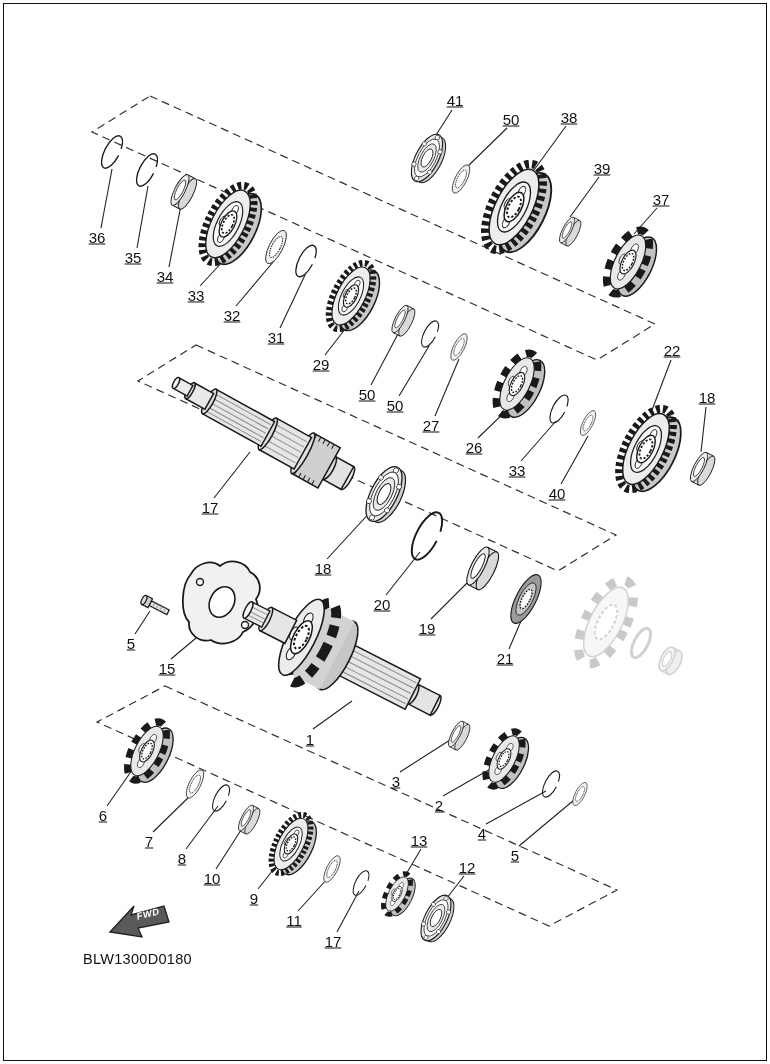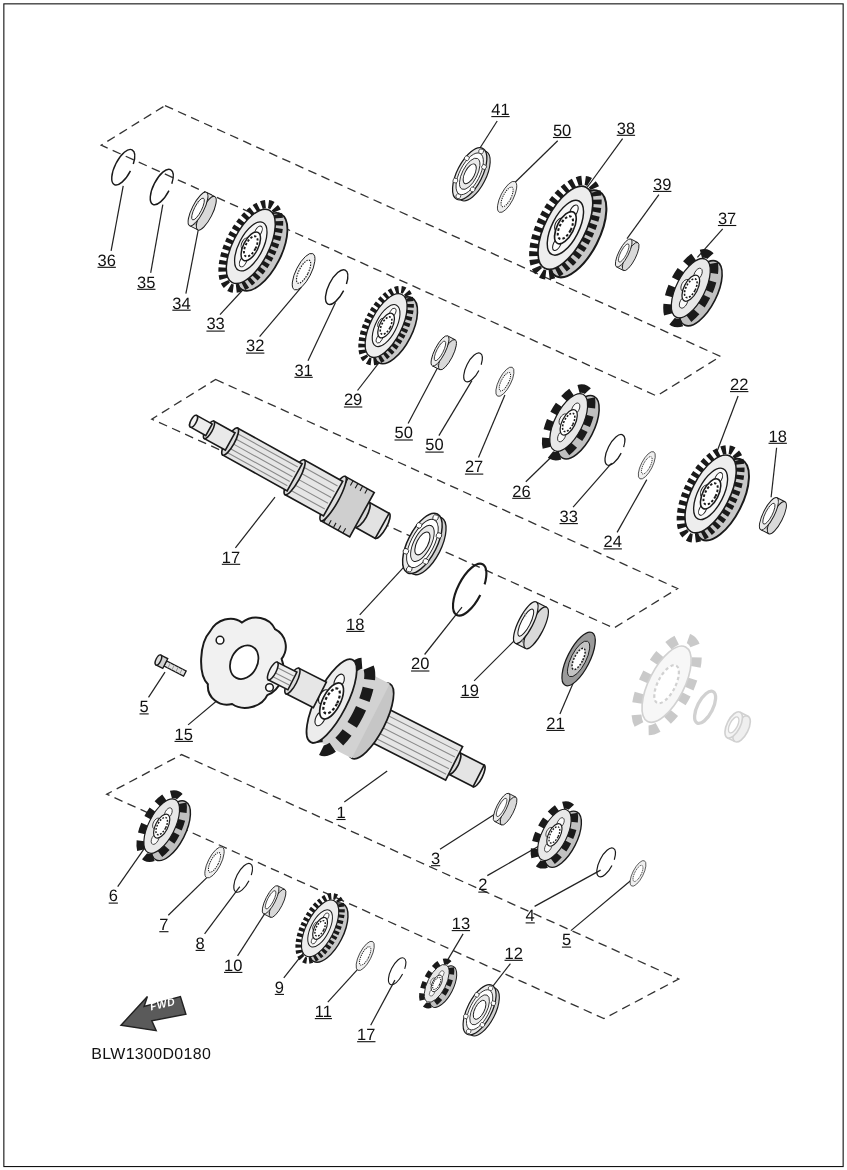--- a/index.html
+++ b/index.html
@@ -270,21 +270,21 @@
 <span class="co" style="left:467px;top:867px">12</span>
 <span class="co" style="left:167px;top:668px">15</span>
 <span class="co" style="left:131px;top:643px">5</span>
 <span class="co" style="left:210px;top:507px">17</span>
 <span class="co" style="left:323px;top:568px">18</span>
 <span class="co" style="left:427px;top:628px">19</span>
 <span class="co" style="left:382px;top:604px">20</span>
 <span class="co" style="left:505px;top:658px">21</span>
 <span class="co" style="left:672px;top:350px">22</span>
 <span class="co" style="left:707px;top:397px">18</span>
-<span class="co" style="left:557px;top:493px">24</span>
+<span class="co" style="left:557px;top:493px">40</span>
 <span class="co" style="left:517px;top:470px">33</span>
 <span class="co" style="left:474px;top:447px">26</span>
 <span class="co" style="left:431px;top:425px">27</span>
 <span class="co" style="left:395px;top:405px">50</span>
 <span class="co" style="left:321px;top:364px">29</span>
 <span class="co" style="left:367px;top:394px">50</span>
 <span class="co" style="left:276px;top:337px">31</span>
 <span class="co" style="left:232px;top:315px">32</span>
 <span class="co" style="left:196px;top:295px">33</span>
 <span class="co" style="left:165px;top:276px">34</span>

